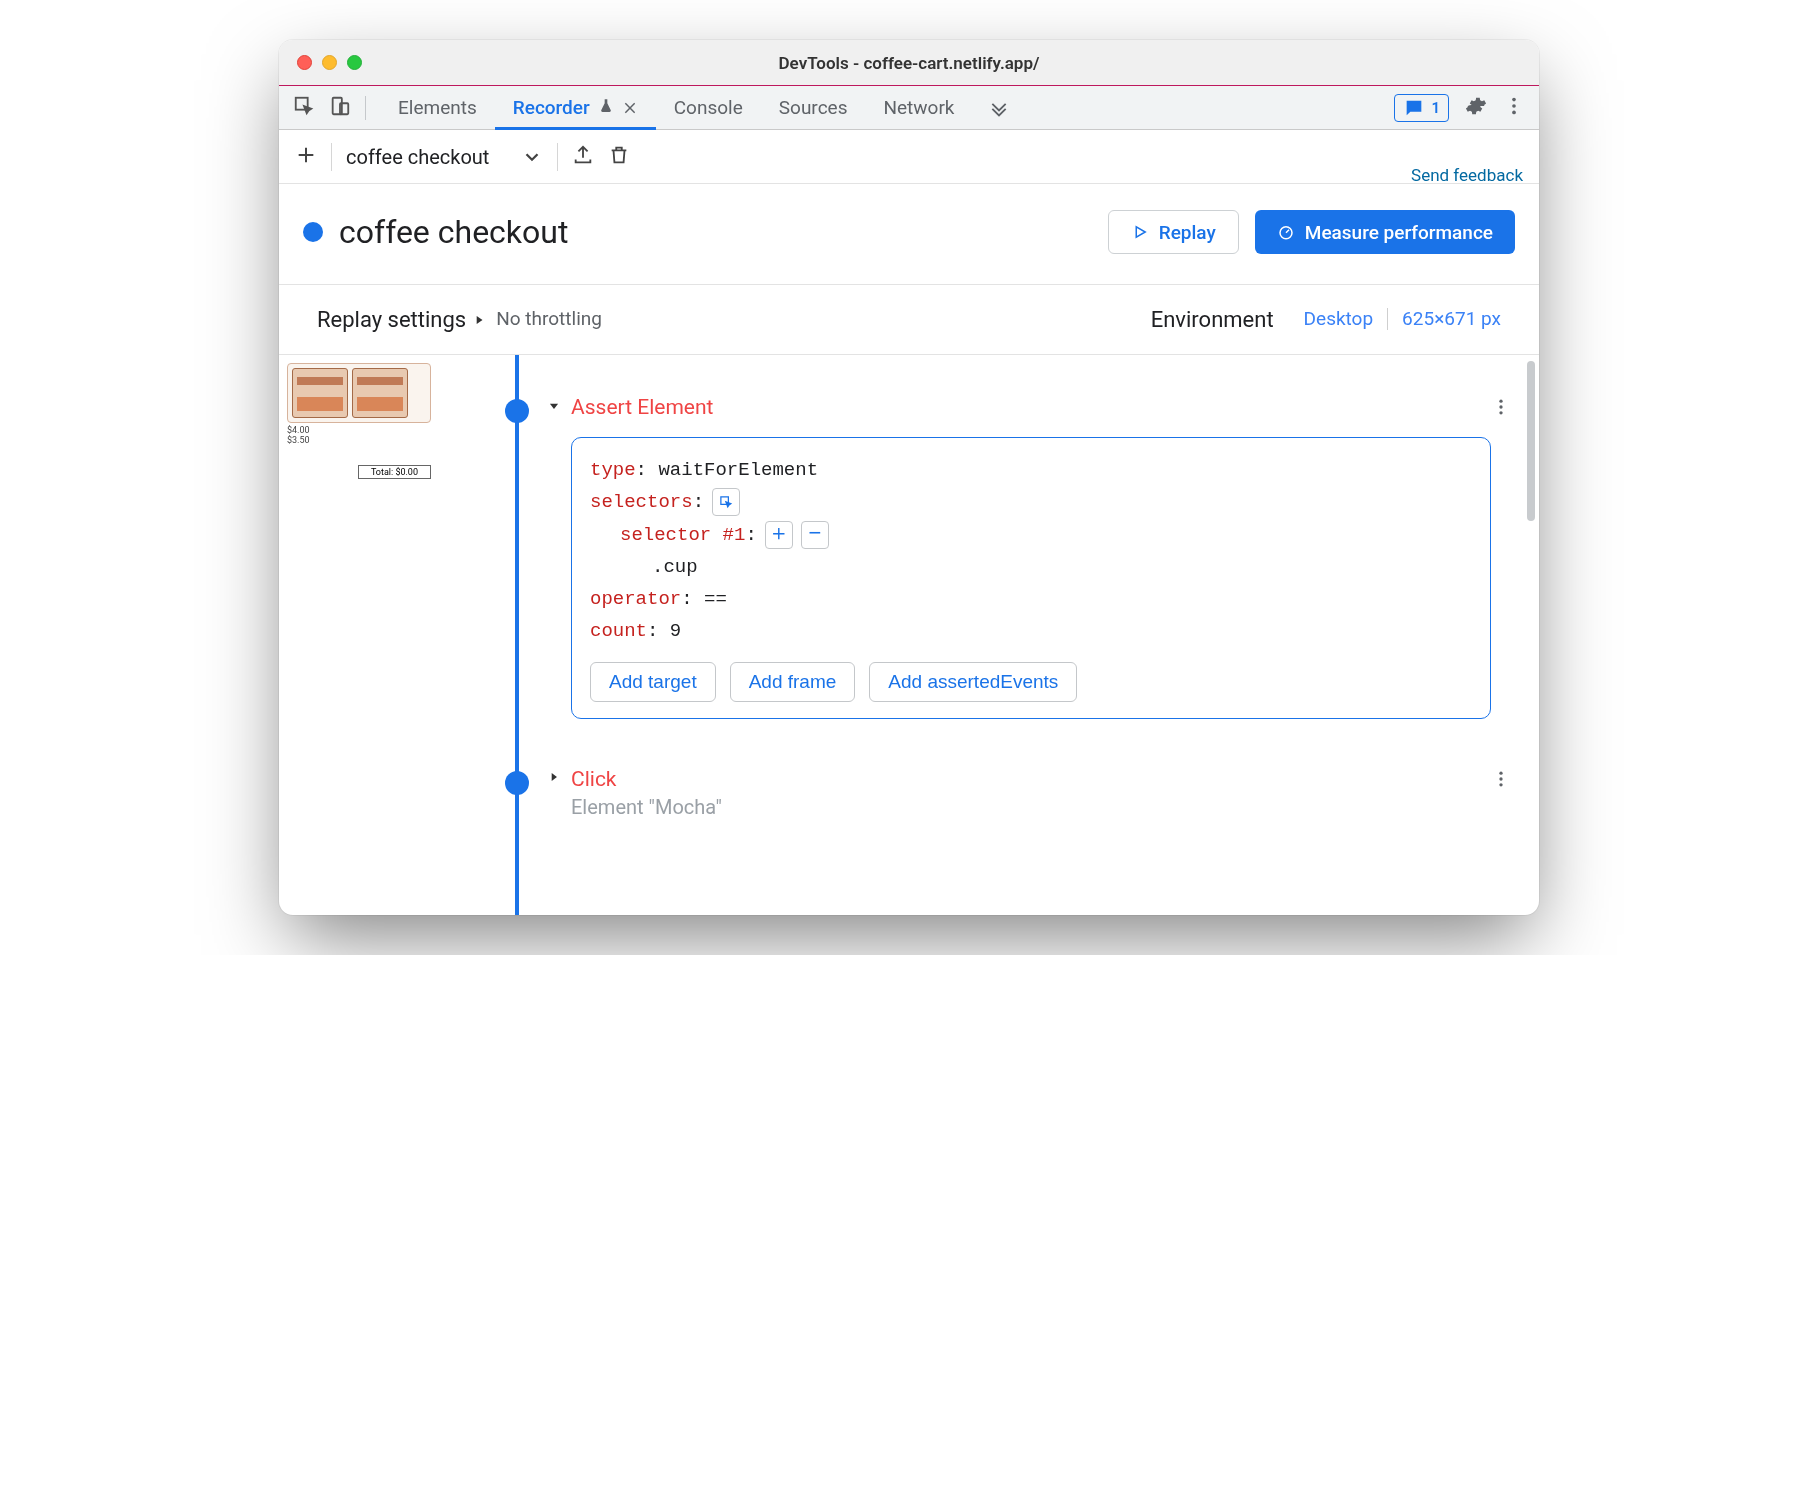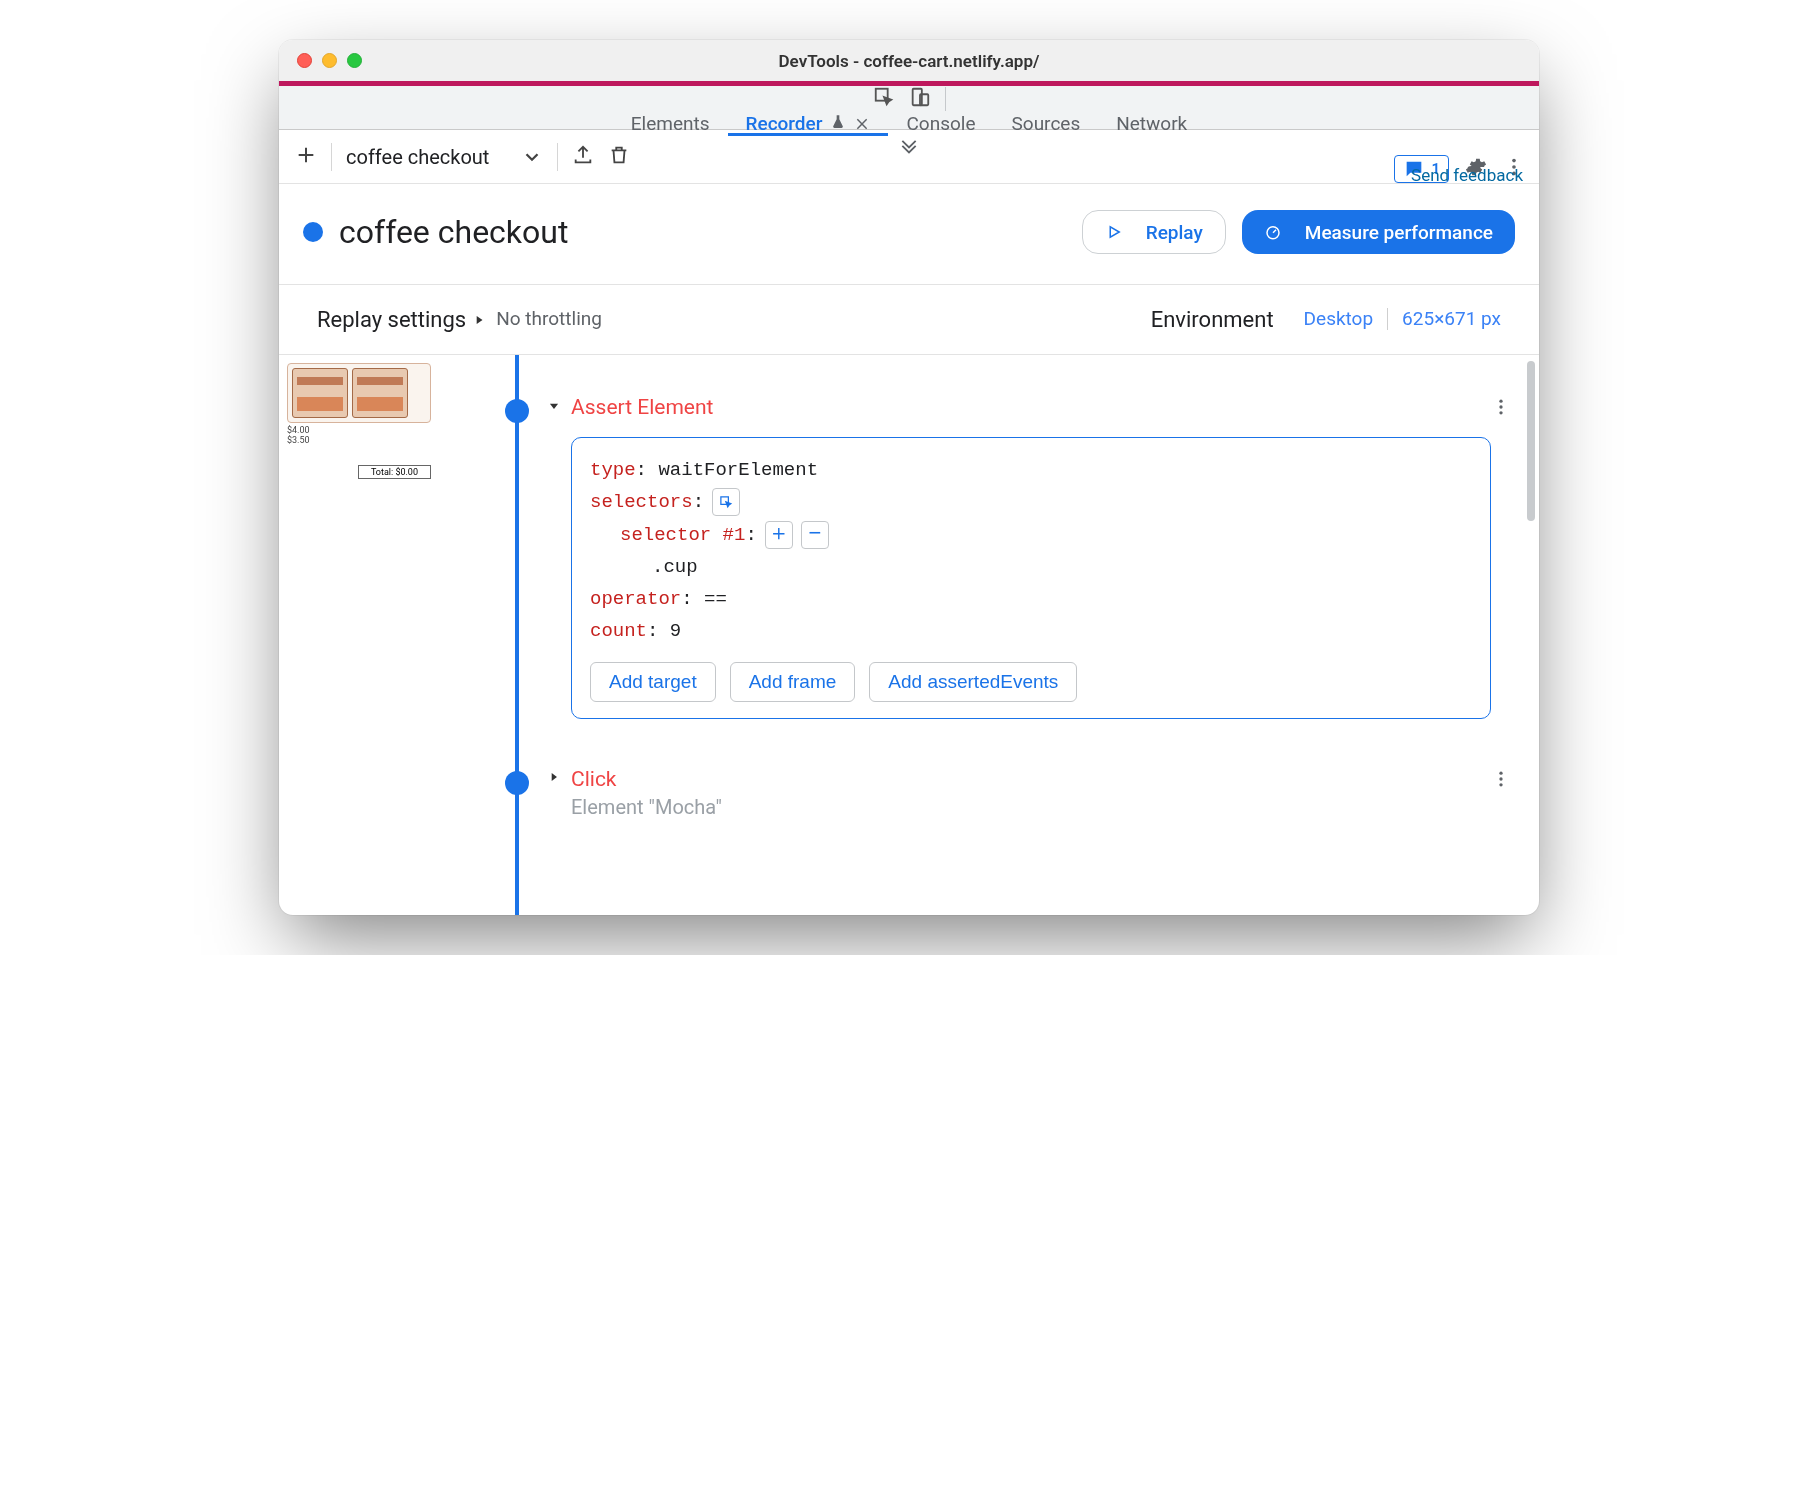--- a/index.html
+++ b/index.html
@@ -18,41 +18,40 @@
     box-shadow: 0 30px 80px -10px rgba(0,0,0,.5), 0 0 0 1px rgba(0,0,0,.05);
     overflow: hidden;
   }
   
   .title-bar {
     background: #f0f0f0;
     height: 46px;
     display: flex;
     align-items: center;
     position: relative;
-    border-bottom: 5px solid #be185d;
+    border-bottom: 1px solid #be185d;
   }
   .traffic-lights {
     display: flex;
     gap: 10px;
     padding-left: 18px;
   }
   .traffic-light { width: 15px; height: 15px; border-radius: 50%; }
   .tl-close { background:#ff5f57; border:1px solid #e24238; }
   .tl-min   { background:#febc2e; border:1px solid #e2a62b; }
   .tl-max   { background:#28c840; border:1px solid #24b03a; }
   .title-text {
     position:absolute; left:0; right:0; text-align:center;
     font-size:17px; font-weight:600; color:#333;
     pointer-events:none;
   }
   
   .tab-bar {
     background:#f1f3f4; height:44px; display:flex; align-items:center;
     border-bottom:1px solid #c9c9c9;
-    flex-direction:column;
   }
   .tab-left-icons { display:flex; gap:14px; padding:0 14px; align-items:center; color:#555; }
   .tab-left-icons svg { width:22px; height:22px; }
   .tab-left-icons .divider { height:24px; width:1px; background:#c5c8cb; }
   .tabs { display:flex; align-items:stretch; height:100%; }
   .tab {
     padding:0 18px; display:flex; align-items:center; gap:8px;
     color:#5f6368; font-size:19px; cursor:pointer; position:relative;
   }
   .tab.active { color:#1a73e8; font-weight:500; }
@@ -87,22 +86,22 @@
   }
 
   
   .rec-header {
     padding:26px 24px 30px; display:flex; align-items:center; gap:16px;
     border-bottom:1px solid #e3e3e3;
   }
   .status-dot { width:20px; height:20px; border-radius:50%; background:#1a73e8; }
   .rec-name { font-size:32px; font-weight:400; color:#202124; flex:1; }
   .btn {
-    height:44px; padding:0 22px; border-radius:16px; font-size:19px;
-    display:flex; align-items:center; gap:23px; cursor:pointer; font-weight:500;
+    height:44px; padding:0 22px; border-radius:6px; font-size:19px;
+    display:flex; align-items:center; gap:10px; cursor:pointer; font-weight:500;
   }
   .btn-outline { background:#fff; border:1px solid #cdd1d4; color:#1a73e8; }
   .btn-primary { background:#1a73e8; color:#fff; border:none; }
   .btn svg { width:18px; height:18px; }
 
   
   .settings-row {
     padding:22px 38px; display:flex; justify-content:space-between; border-bottom:1px solid #e3e3e3;
   }
   .settings-left, .settings-right { display:flex; flex-direction:row; gap:10px; }

